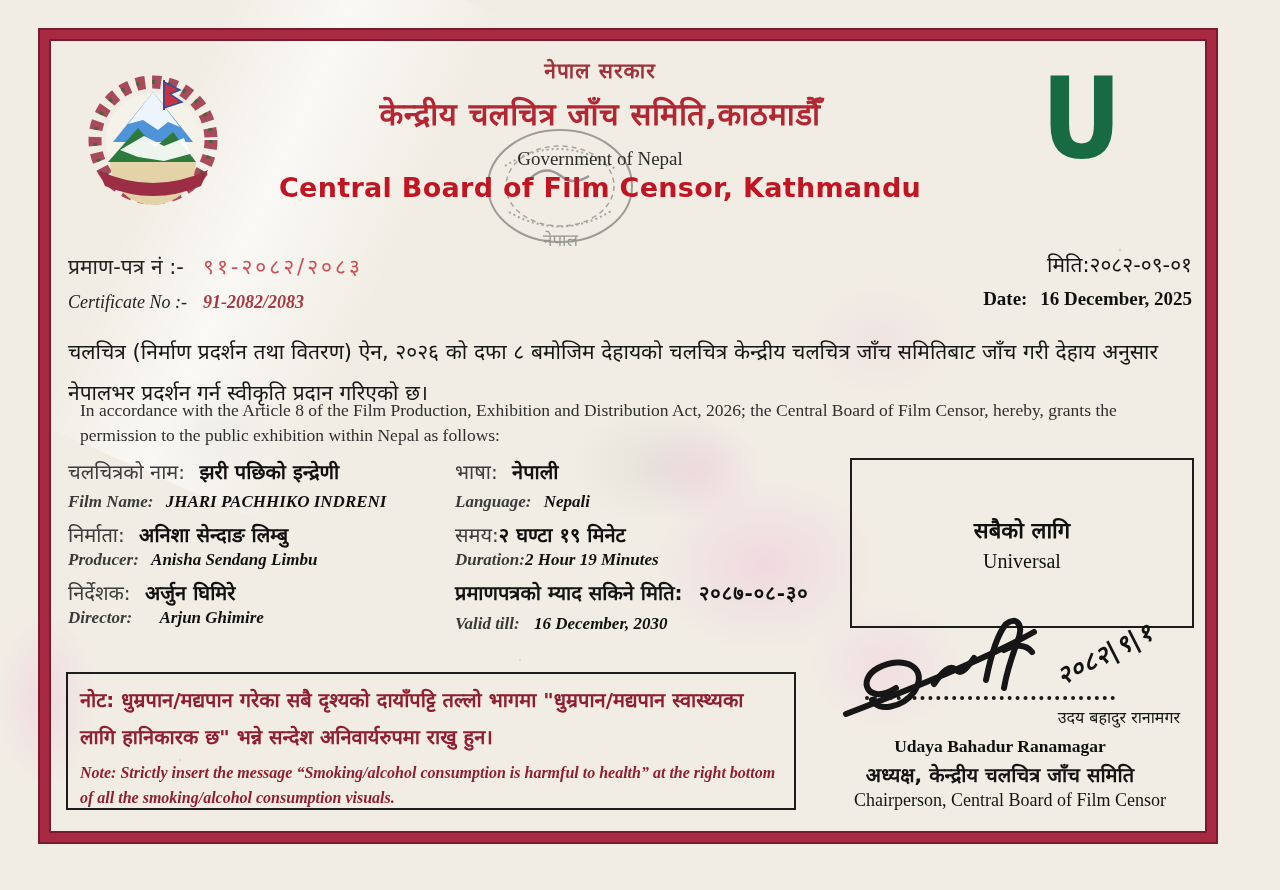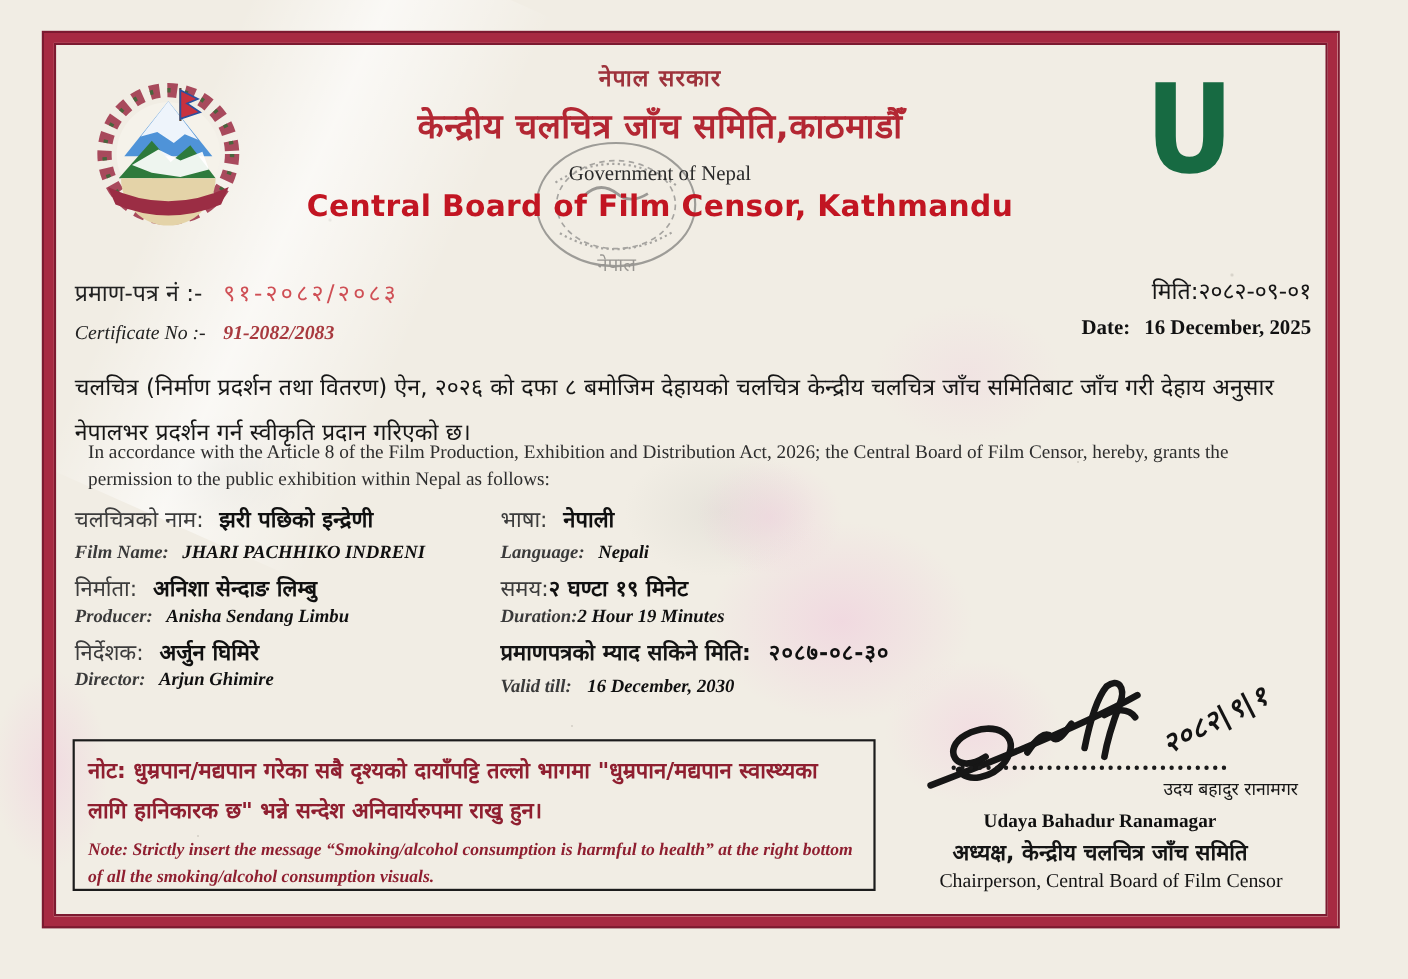--- a/index.html
+++ b/index.html
@@ -171,21 +171,21 @@
     <div class="l-en">
       <span>Producer:</span>
       <b style="margin-left:8px;">Anisha Sendang Limbu</b>
     </div>
     <div class="l-np">
       <span>निर्देशक:</span>
       <b style="margin-left:8px;">अर्जुन घिमिरे</b>
     </div>
     <div class="l-en">
       <span>Director:</span>
-      <b style="margin-left:8px;">Arjun Ghimire</b>
+      <b style="margin-left:23px;">Arjun Ghimire</b>
     </div>
   </div>
 
   <div class="col" style="left:455px;">
     <div class="l-np" style="height:34px;">
       <span>भाषा:</span>
       <b style="margin-left:8px;">नेपाली</b>
     </div>
     <div class="l-en">
       <span>Language:</span>
@@ -200,20 +200,24 @@
     <div class="l-np">
       <span style="font-weight:bold;color:#141414;">प्रमाणपत्रको म्याद सकिने मिति:</span>
       <b style="margin-left:10px;letter-spacing:1px;">२०८७-०८-३०</b>
     </div>
     <div class="l-en" style="margin-top:6px;">
       <span>Valid till:</span>
       <b style="margin-left:10px;">16 December, 2030</b>
     </div>
   </div>
 
+  <div class="rating-box">
+    <div class="np">सबैको लागि</div>
+    <div class="en">Universal</div>
+  </div>
 
   <div class="note-box">
     <div class="note-np">नोट: धुम्रपान/मद्यपान गरेका सबै दृश्यको दायाँपट्टि तल्लो भागमा "धुम्रपान/मद्यपान स्वास्थ्यका लागि हानिकारक छ" भन्ने सन्देश अनिवार्यरुपमा राखु हुन।</div>
     <div class="note-en">Note: Strictly insert the message “Smoking/alcohol consumption is harmful to health” at the right bottom of all the smoking/alcohol consumption visuals.</div>
   </div>
 
   <div class="sig-block">
     <svg class="sig-scrawl" width="300" height="120" viewBox="0 0 300 120">
       <g fill="none" stroke="#161616" stroke-width="6" stroke-linecap="round">
         <path d="M58,78 C30,96 18,70 40,58 C66,44 92,58 76,82 C64,98 40,102 34,90"></path>

